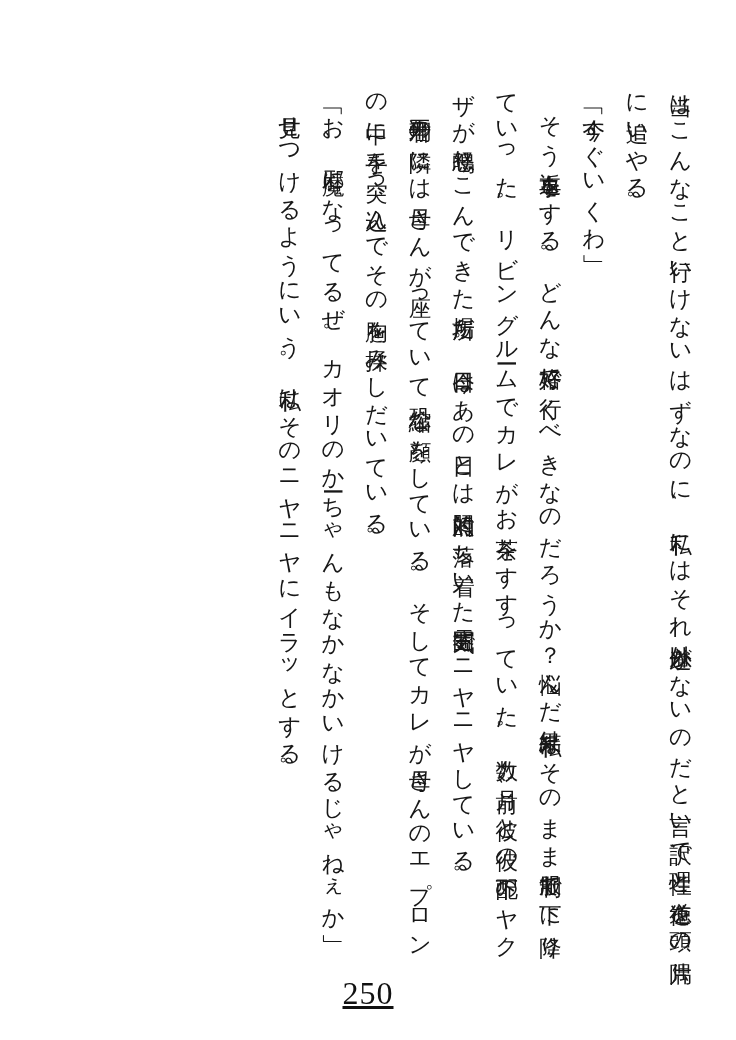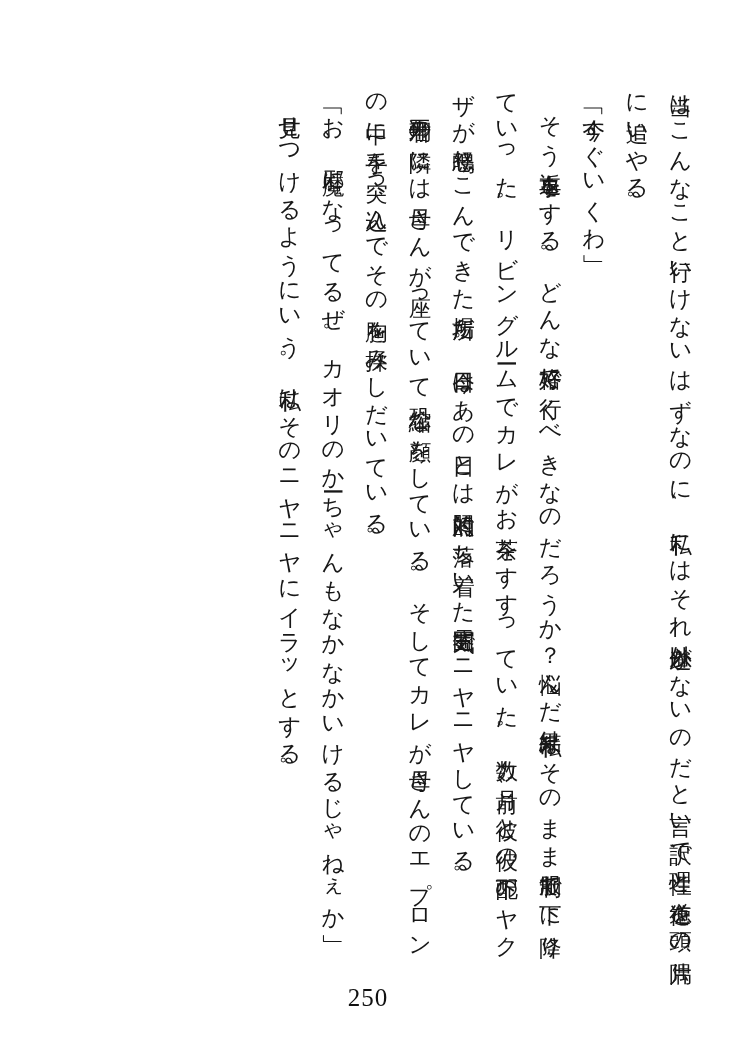--- a/index.html
+++ b/index.html
@@ -44,24 +44,25 @@
   }
   .para.indent {
     text-indent: 22px;
   }
   .page-number {
     position: absolute;
     bottom: 28px;
     left: 0;
     right: 0;
     text-align: center;
-    font-size: 25px;
+    font-size: 32px;
     font-family: "Liberation Serif", "DejaVu Serif", serif;
     color: #111111;
     letter-spacing: 1px;
+    text-decoration: underline;
   }
 </style>
 </head>
 <body>
 
 <div class="page">
 
   <div class="text-block">
     <p class="para">当はこんなこと行いけないはずなのに、私にはそれ以外道がないのだと言い訳で理性と道徳を頭の片隅に追いやる。</p>
     <p class="para indent">「今すぐいくわ」</p>

